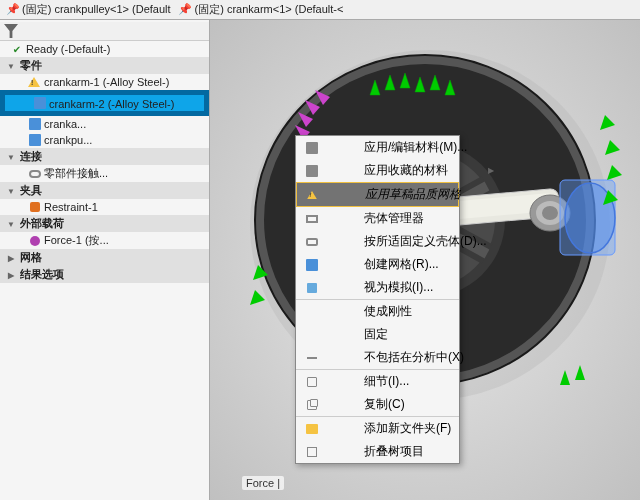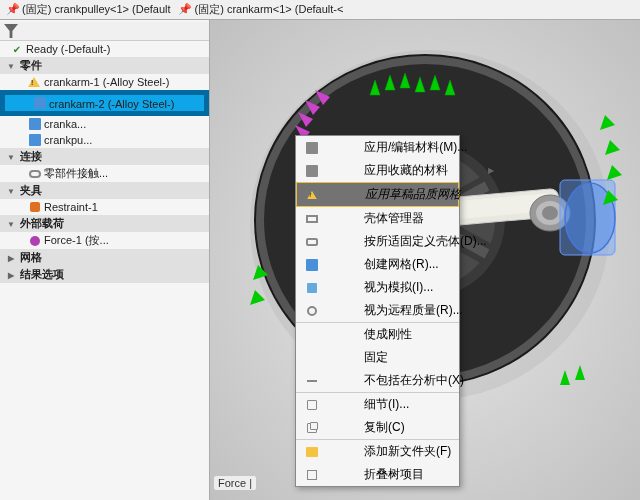--- a/index.html
+++ b/index.html
@@ -376,21 +376,21 @@
             <polygon points="360,340 365,355 355,355" fill="#00cc00"></polygon>
             <polygon points="345,345 350,360 340,360" fill="#00cc00"></polygon>
           </g>
 
           <g fill="#00cc00">
             <polygon points="38,240 48,250 33,255" fill="#00cc00"></polygon>
             <polygon points="35,265 45,275 30,280" fill="#00cc00"></polygon>
           </g>
         </svg>
 
-        <div style="position:absolute; bottom:10px; left:4px; font-size:11px; color:#333; background:rgba(255,255,255,0.7); padding:1px 4px; border-radius:2px;">Force |</div>
+        <div style="position:absolute; bottom:10px; left:32px; font-size:11px; color:#333; background:rgba(255,255,255,0.7); padding:1px 4px; border-radius:2px;">Force |</div>
 
       </div>
 
       <div class="context-menu">
 
         <div class="menu-item">
           <span class="menu-icon">
             <div style="width:12px;height:12px;background:#888;border-radius:1px;"></div>
           </span>
           <span>应用/编辑材料(M)...</span>
@@ -432,26 +432,20 @@
           <span>创建网格(R)...</span>
         </div>
 
         <div class="menu-item">
           <span class="menu-icon">
             <div style="width:10px;height:10px;background:#66aadd;border-radius:1px;"></div>
           </span>
           <span>视为模拟(I)...</span>
         </div>
 
-        <div class="menu-item">
-          <span class="menu-icon">
-            <div style="width:10px;height:10px;border:2px solid #888;border-radius:50%;"></div>
-          </span>
-          <span>视为远程质量(R)...</span>
-        </div>
 
         <div class="menu-item separator">
           <span class="menu-icon"></span>
           <span>使成刚性</span>
         </div>
 
         <div class="menu-item">
           <span class="menu-icon"></span>
           <span>固定</span>
         </div>

